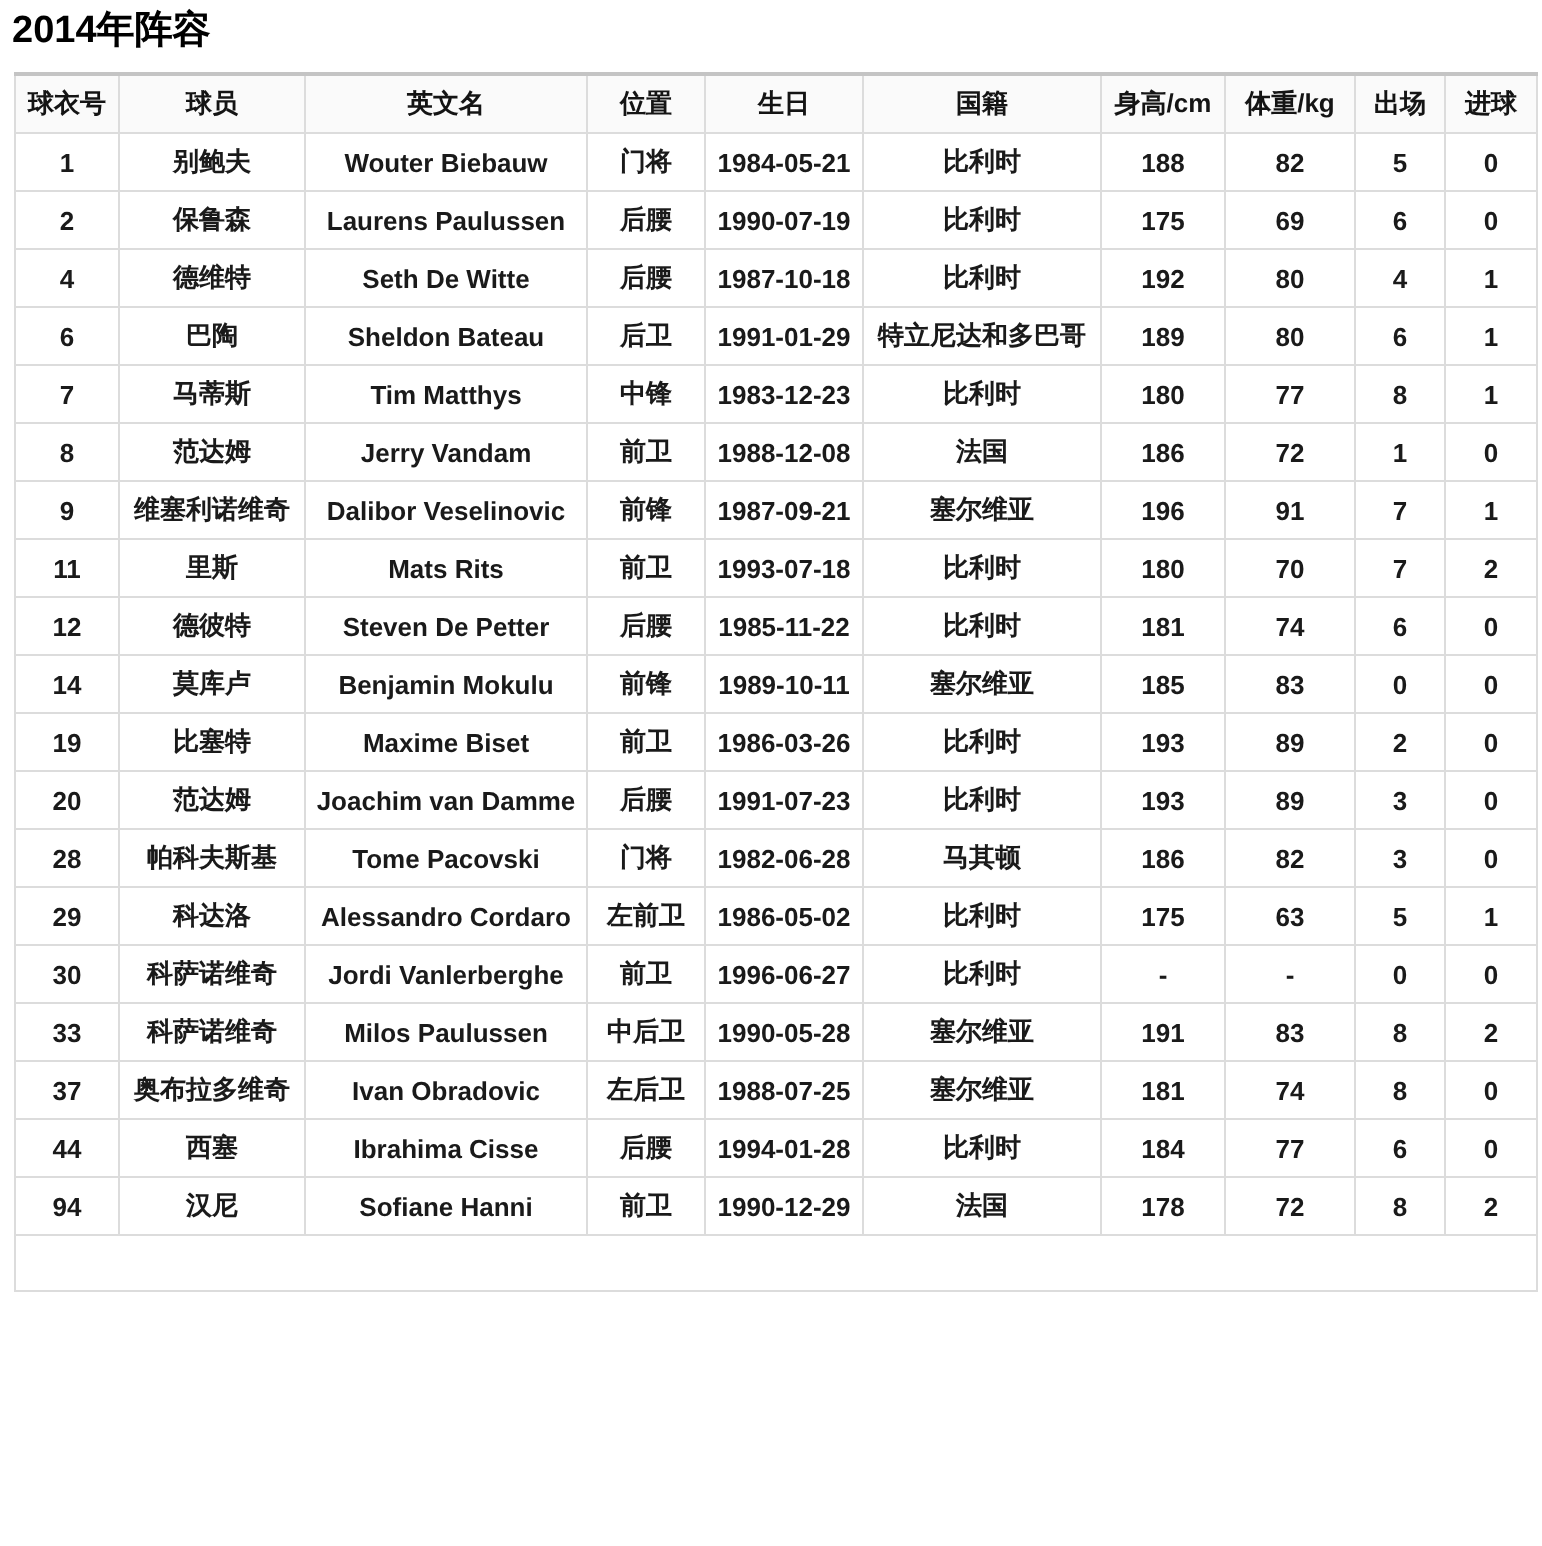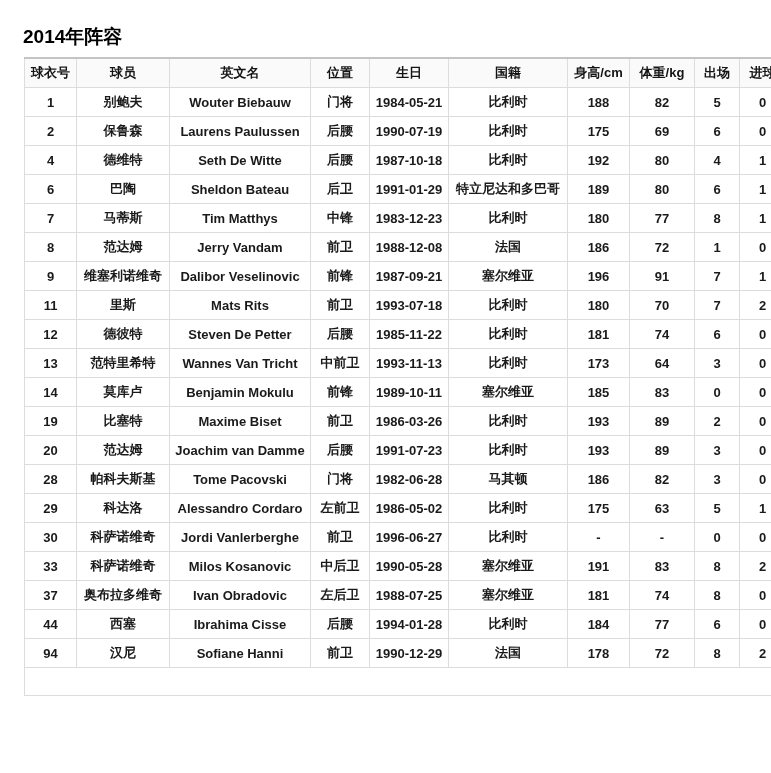--- a/index.html
+++ b/index.html
@@ -6,22 +6,21 @@
     margin: 0;
     padding: 0;
     background: #ffffff;
     width: 771px;
     height: 773px;
     font-family: "Liberation Sans", "DejaVu Sans", sans-serif;
     color: #111;
     overflow: hidden;
   }
   .page {
-    padding: 5px 0 0 23px;
-    margin-top: 21px;
+    padding: 5px 0 0 6px;
   }
   h1.page-title {
     font-size: 19px;
     line-height: 22px;
     font-weight: bold;
     color: #000;
     margin: 0 0 9px 0;
   }
   table.roster {
     border-collapse: collapse;
@@ -204,32 +203,20 @@
           <td>Steven De Petter</td>
           <td>后腰</td>
           <td>1985-11-22</td>
           <td>比利时</td>
           <td>181</td>
           <td>74</td>
           <td>6</td>
           <td>0</td>
         </tr>
         <tr>
-          <td>13</td>
-          <td>范特里希特</td>
-          <td>Wannes Van Tricht</td>
-          <td>中前卫</td>
-          <td>1993-11-13</td>
-          <td>比利时</td>
-          <td>173</td>
-          <td>64</td>
-          <td>3</td>
-          <td>0</td>
-        </tr>
-        <tr>
           <td>14</td>
           <td>莫库卢</td>
           <td>Benjamin Mokulu</td>
           <td>前锋</td>
           <td>1989-10-11</td>
           <td>塞尔维亚</td>
           <td>185</td>
           <td>83</td>
           <td>0</td>
           <td>0</td>
@@ -290,21 +277,21 @@
           <td>1996-06-27</td>
           <td>比利时</td>
           <td>-</td>
           <td>-</td>
           <td>0</td>
           <td>0</td>
         </tr>
         <tr>
           <td>33</td>
           <td>科萨诺维奇</td>
-          <td>Milos Kosanovic</td>
+          <td>Milos Paulussen</td>
           <td>中后卫</td>
           <td>1990-05-28</td>
           <td>塞尔维亚</td>
           <td>191</td>
           <td>83</td>
           <td>8</td>
           <td>2</td>
         </tr>
         <tr>
           <td>37</td>

